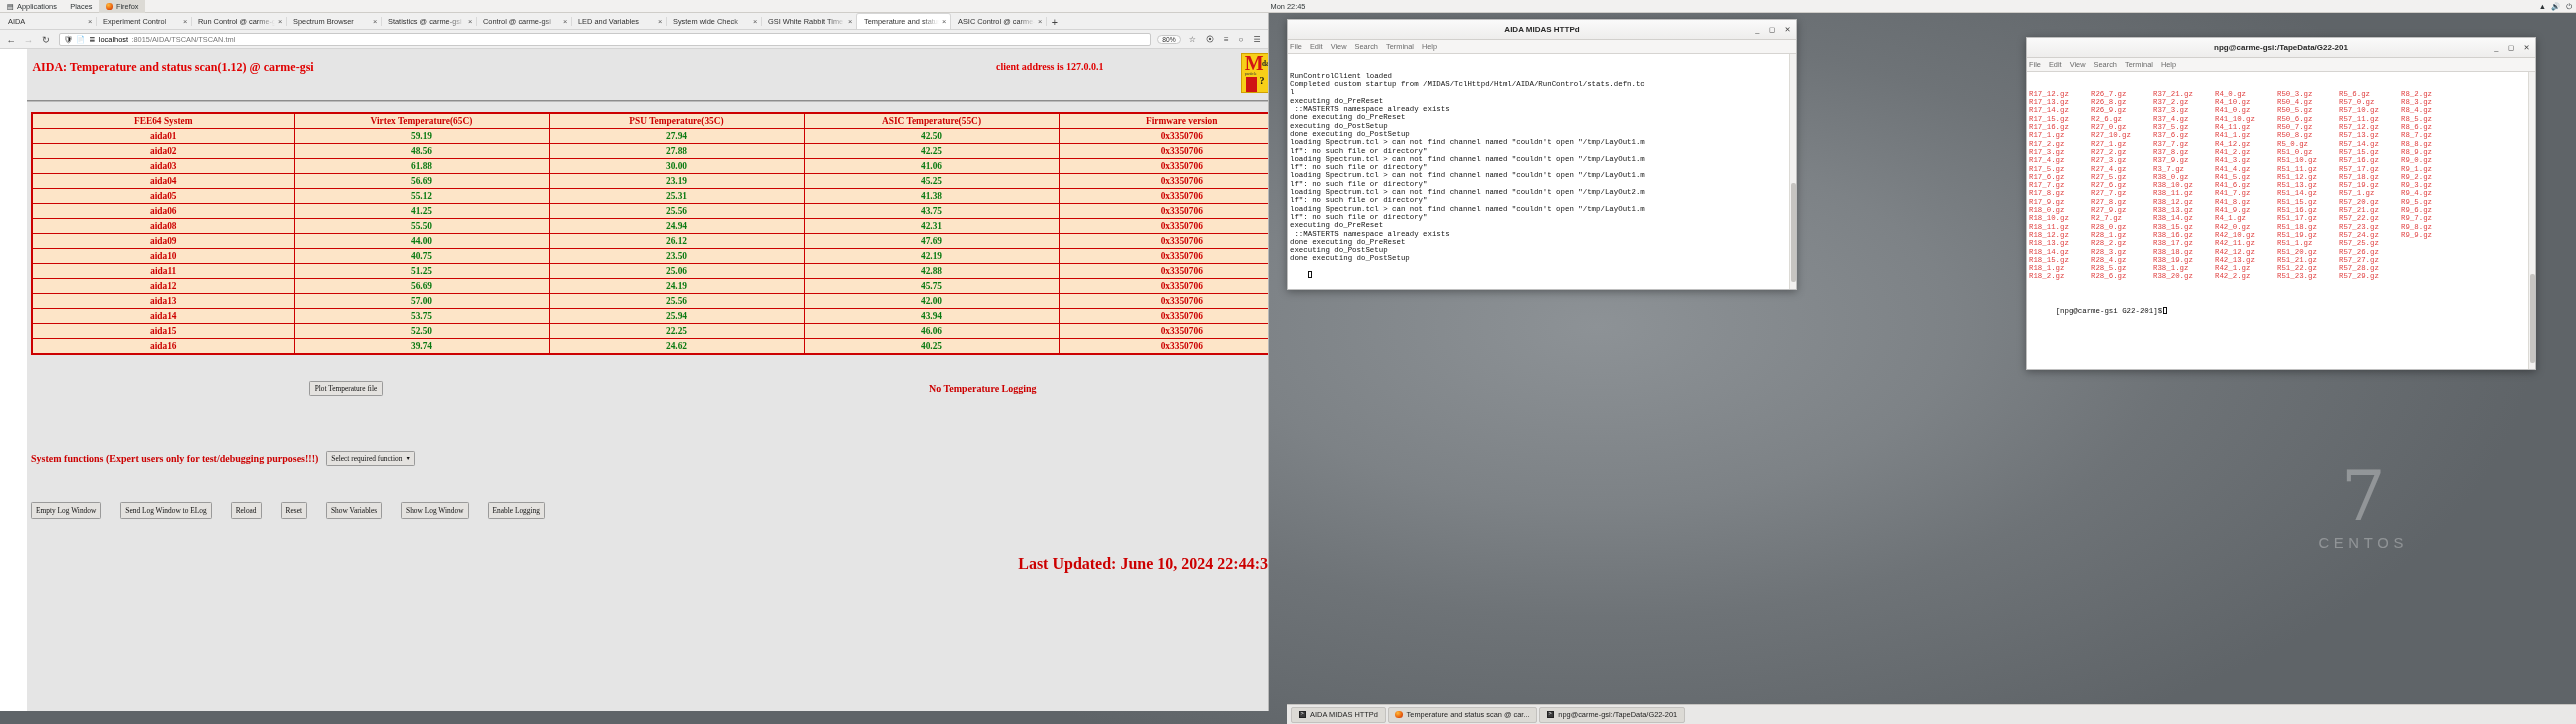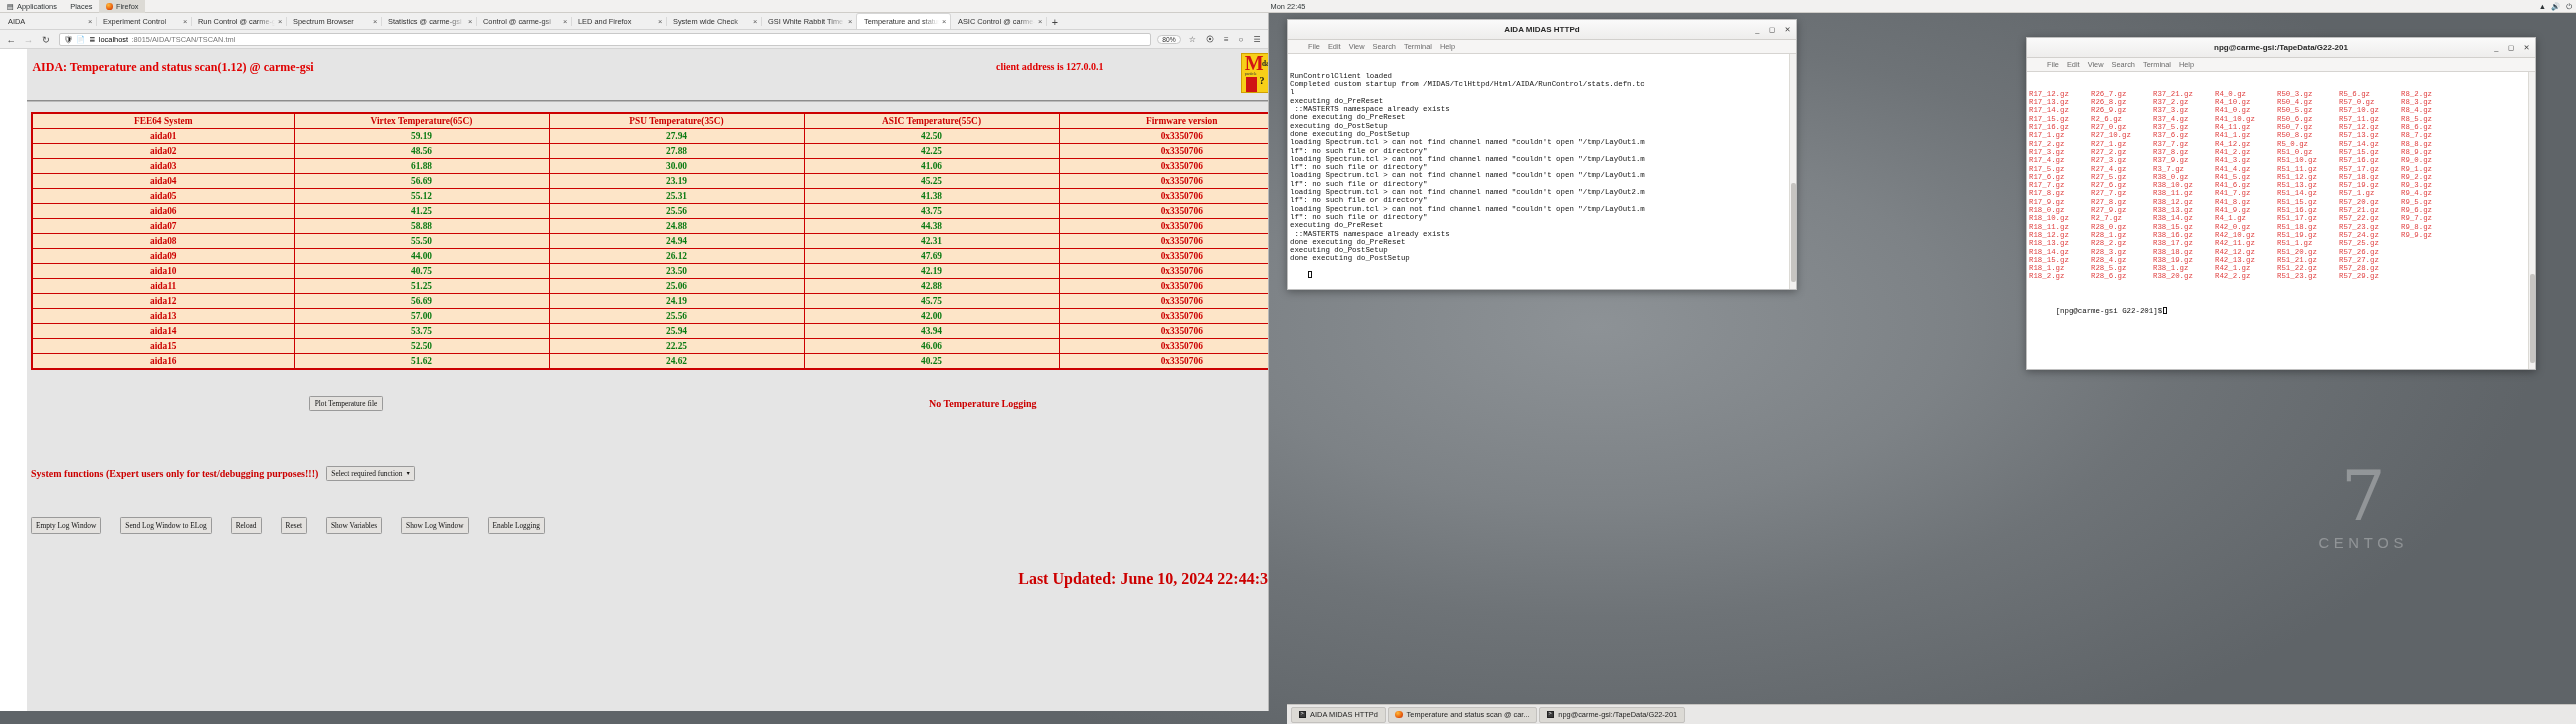--- a/index.html
+++ b/index.html
@@ -193,21 +193,21 @@
   }
   .term-title {
     height:20px; background:linear-gradient(180deg,#fafafa,#eeedec);
     border-bottom:0.7px solid #d2d0cd; position:relative;
     display:flex; align-items:center; justify-content:center;
   }
   .term-title .t { font-size:8px; color:#2a2a2a; font-weight:bold; }
   .term-title .wbtns { position:absolute; right:5.4px; display:flex; gap:9.4px; align-items:center; color:#444; font-size:7.4px;}
   .term-menu {
     height:14px; background:#f6f5f4; border-bottom:0.7px solid #d6d4d1;
-    display:flex; align-items:center; gap:8px; padding:0 20px; font-size:7.4px; color:#6b6b6b;
+    display:flex; align-items:center; gap:8px; padding:0 2px; font-size:7.4px; color:#6b6b6b;
   }
   .term-body {
     flex:1; background:#fff; font-family:"Liberation Mono", monospace;
     font-size:7.4px; line-height:8.3px; padding:1.3px 2px; overflow:hidden;
     position:relative; white-space:pre;
   }
   .term-body .sb {
     position:absolute; right:0; top:0; bottom:0; width:7.4px; background:#f2f1f0; border-left:0.7px solid #dcdad5;
   }
   .term-body .sb .thumb { position:absolute; left:1.3px; width:4.7px; background:#c6c4c1; border-radius:2px;}
@@ -293,21 +293,21 @@
     </div>
     <div class="ff-tab" style="width:95px">
       <span class="lbl">Statistics @ carme-gsi</span>
       <span class="x">×</span>
     </div>
     <div class="ff-tab" style="width:95px">
       <span class="lbl">Control @ carme-gsi</span>
       <span class="x">×</span>
     </div>
     <div class="ff-tab" style="width:95px">
-      <span class="lbl">LED and Firefox</span>
+      <span class="lbl">LED and Variables</span>
       <span class="x">×</span>
     </div>
     <div class="ff-tab" style="width:95px">
       <span class="lbl">System wide Check</span>
       <span class="x">×</span>
     </div>
     <div class="ff-tab" style="width:95px">
       <span class="lbl">GSI White Rabbit Time</span>
       <span class="x">×</span>
     </div>
@@ -416,27 +416,20 @@
             <td class="fw">0x3350706</td>
           </tr>
           <tr>
             <td class="name">aida06</td>
             <td class="val">41.25</td>
             <td class="val">25.56</td>
             <td class="val">43.75</td>
             <td class="fw">0x3350706</td>
           </tr>
           <tr>
-            <td class="name">aida07</td>
-            <td class="val">58.88</td>
-            <td class="val">24.88</td>
-            <td class="val">44.38</td>
-            <td class="fw">0x3350706</td>
-          </tr>
-          <tr>
             <td class="name">aida08</td>
             <td class="val">55.50</td>
             <td class="val">24.94</td>
             <td class="val">42.31</td>
             <td class="fw">0x3350706</td>
           </tr>
           <tr>
             <td class="name">aida09</td>
             <td class="val">44.00</td>
             <td class="val">26.12</td>
@@ -480,21 +473,21 @@
           </tr>
           <tr>
             <td class="name">aida15</td>
             <td class="val">52.50</td>
             <td class="val">22.25</td>
             <td class="val">46.06</td>
             <td class="fw">0x3350706</td>
           </tr>
           <tr>
             <td class="name">aida16</td>
-            <td class="val">51.62</td>
+            <td class="val">39.74</td>
             <td class="val">24.62</td>
             <td class="val">40.25</td>
             <td class="fw">0x3350706</td>
           </tr>
         </tbody>
     </table>
 
     <div id="footer">
       <div id="plot-btn">Plot Temperature file</div>
       <div id="no-logging">No Temperature Logging</div>

